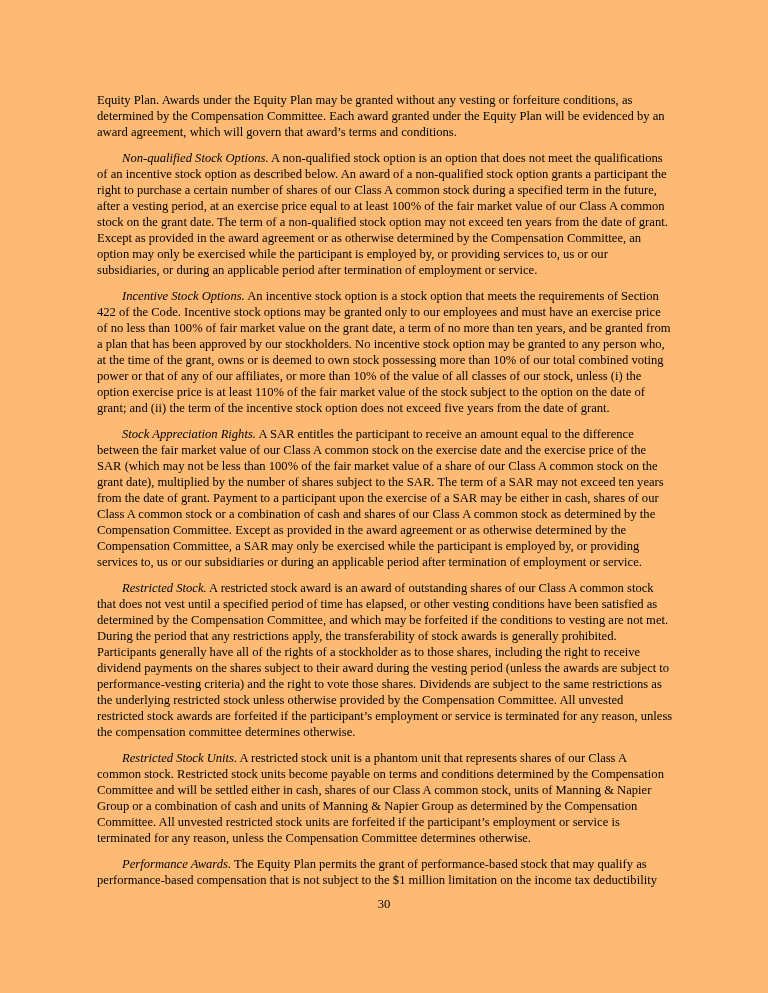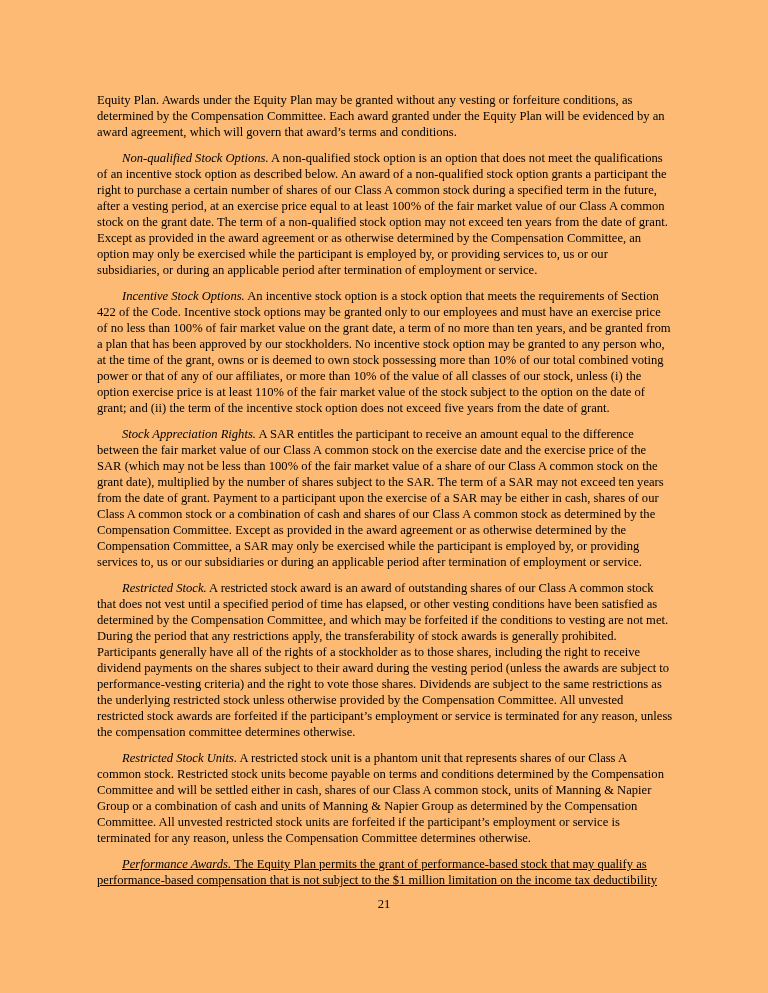--- a/index.html
+++ b/index.html
@@ -30,21 +30,20 @@
     text-align: left;
   }
   .para {
     margin: 0 0 10px 0;
   }
   .para.indent {
     text-indent: 25px;
   }
   .para:last-child {
     margin-bottom: 0;
-    text-decoration: underline;
   }
   em.lead {
     font-style: italic;
   }
   .page-number {
     position: absolute;
     top: 896px;
     left: 0;
     width: 100%;
     text-align: center;
@@ -58,14 +57,14 @@
 <div class="page">
   <div class="content">
       <p class="para">Equity Plan. Awards under the Equity Plan may be granted without any vesting or forfeiture conditions, as determined by the Compensation Committee. Each award granted under the Equity Plan will be evidenced by an award agreement, which will govern that award’s terms and conditions.</p>
       <p class="para indent"><em class="lead">Non-qualified Stock Options.</em> A non-qualified stock option is an option that does not meet the qualifications of an incentive stock option as described below. An award of a non-qualified stock option grants a participant the right to purchase a certain number of shares of our Class A common stock during a specified term in the future, after a vesting period, at an exercise price equal to at least 100% of the fair market value of our Class A common stock on the grant date. The term of a non-qualified stock option may not exceed ten years from the date of grant. Except as provided in the award agreement or as otherwise determined by the Compensation Committee, an option may only be exercised while the participant is employed by, or providing services to, us or our subsidiaries, or during an applicable period after termination of employment or service.</p>
       <p class="para indent"><em class="lead">Incentive Stock Options.</em> An incentive stock option is a stock option that meets the requirements of Section 422 of the Code. Incentive stock options may be granted only to our employees and must have an exercise price of no less than 100% of fair market value on the grant date, a term of no more than ten years, and be granted from a plan that has been approved by our stockholders. No incentive stock option may be granted to any person who, at the time of the grant, owns or is deemed to own stock possessing more than 10% of our total combined voting power or that of any of our affiliates, or more than 10% of the value of all classes of our stock, unless (i) the option exercise price is at least 110% of the fair market value of the stock subject to the option on the date of grant; and (ii) the term of the incentive stock option does not exceed five years from the date of grant.</p>
       <p class="para indent"><em class="lead">Stock Appreciation Rights.</em> A SAR entitles the participant to receive an amount equal to the difference between the fair market value of our Class A common stock on the exercise date and the exercise price of the SAR (which may not be less than 100% of the fair market value of a share of our Class A common stock on the grant date), multiplied by the number of shares subject to the SAR. The term of a SAR may not exceed ten years from the date of grant. Payment to a participant upon the exercise of a SAR may be either in cash, shares of our Class A common stock or a combination of cash and shares of our Class A common stock as determined by the Compensation Committee. Except as provided in the award agreement or as otherwise determined by the Compensation Committee, a SAR may only be exercised while the participant is employed by, or providing services to, us or our subsidiaries or during an applicable period after termination of employment or service.</p>
       <p class="para indent"><em class="lead">Restricted Stock.</em> A restricted stock award is an award of outstanding shares of our Class A common stock that does not vest until a specified period of time has elapsed, or other vesting conditions have been satisfied as determined by the Compensation Committee, and which may be forfeited if the conditions to vesting are not met. During the period that any restrictions apply, the transferability of stock awards is generally prohibited. Participants generally have all of the rights of a stockholder as to those shares, including the right to receive dividend payments on the shares subject to their award during the vesting period (unless the awards are subject to performance-vesting criteria) and the right to vote those shares. Dividends are subject to the same restrictions as the underlying restricted stock unless otherwise provided by the Compensation Committee. All unvested restricted stock awards are forfeited if the participant’s employment or service is terminated for any reason, unless the compensation committee determines otherwise.</p>
       <p class="para indent"><em class="lead">Restricted Stock Units.</em> A restricted stock unit is a phantom unit that represents shares of our Class A common stock. Restricted stock units become payable on terms and conditions determined by the Compensation Committee and will be settled either in cash, shares of our Class A common stock, units of Manning &amp; Napier Group or a combination of cash and units of Manning &amp; Napier Group as determined by the Compensation Committee. All unvested restricted stock units are forfeited if the participant’s employment or service is terminated for any reason, unless the Compensation Committee determines otherwise.</p>
       <p class="para indent"><em class="lead">Performance Awards.</em> The Equity Plan permits the grant of performance-based stock that may qualify as performance-based compensation that is not subject to the $1 million limitation on the income tax deductibility</p>
     </div>
-  <div class="page-number">21</div>
+  <div class="page-number">30</div>
 </div>
 
 </body></html>

